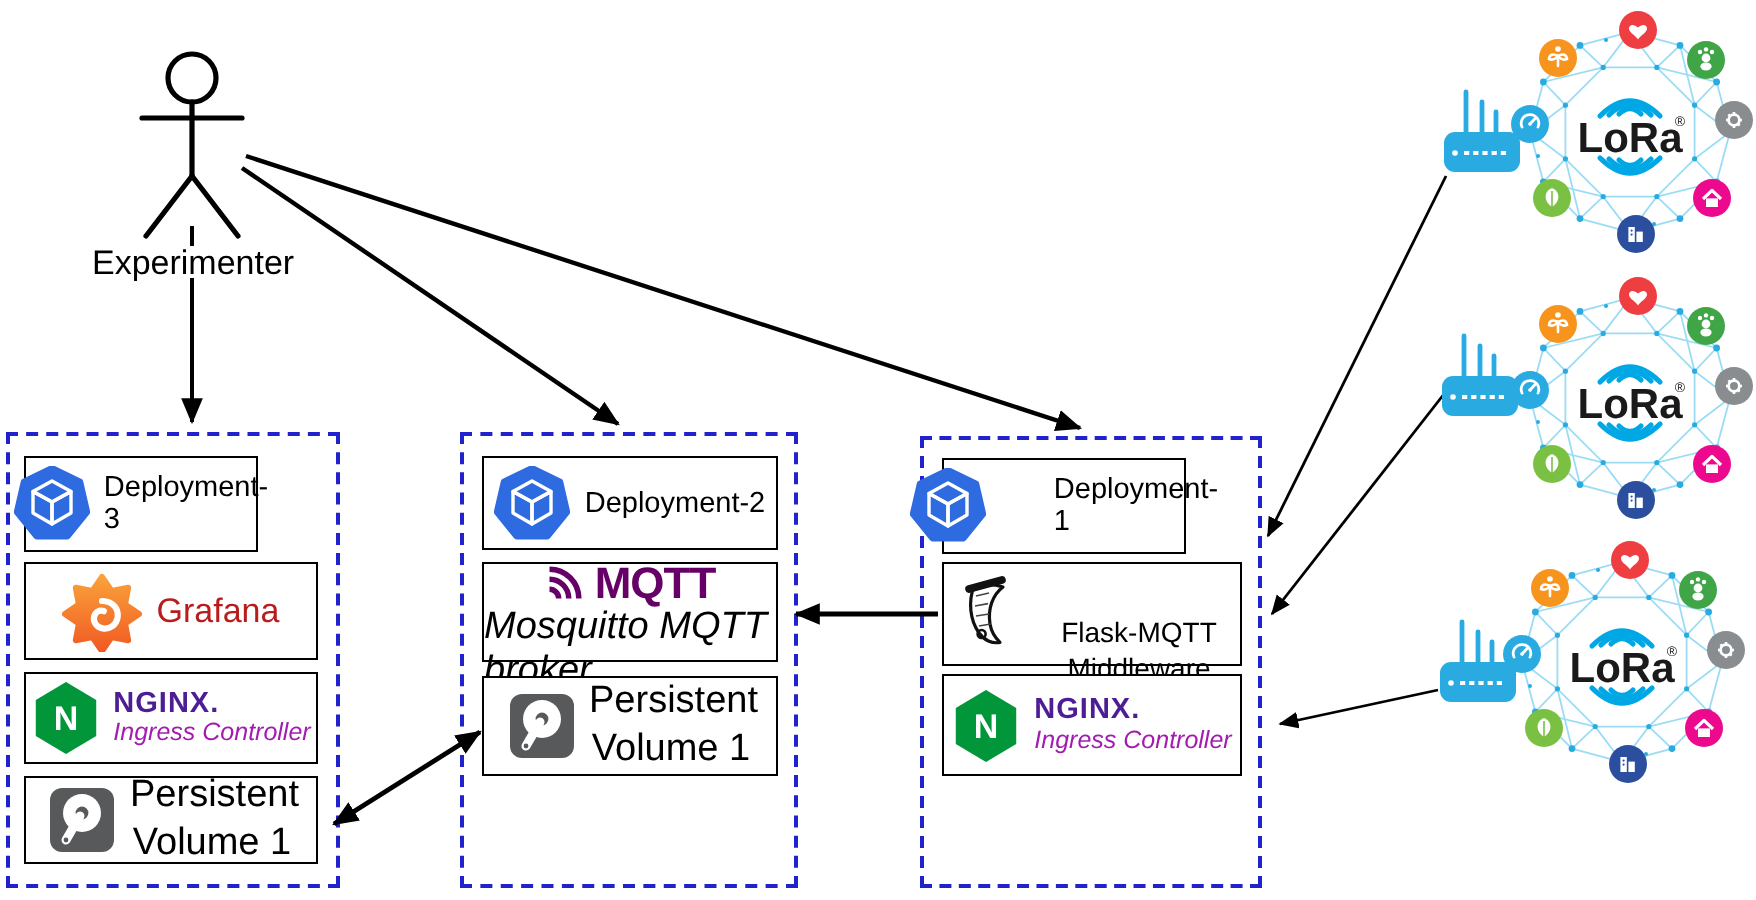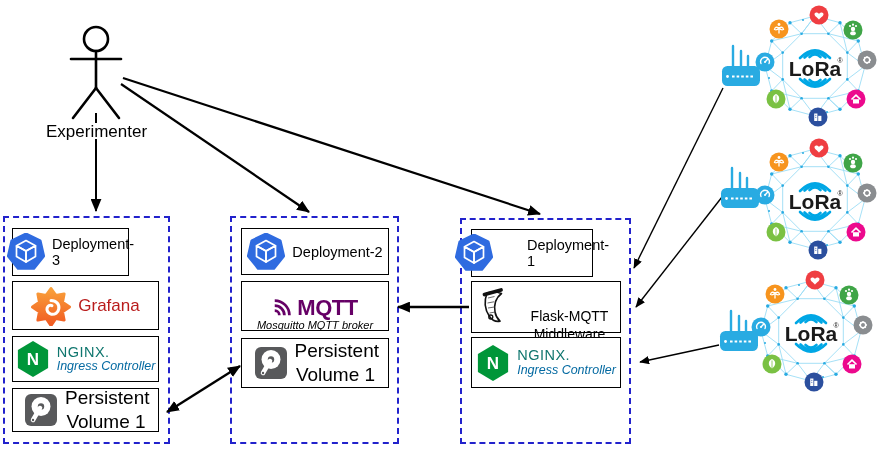--- a/index.html
+++ b/index.html
@@ -5,27 +5,27 @@
   html,body{margin:0;padding:0;background:#fff;}
   .stage{position:relative;width:878px;height:450px;background:#fff;overflow:hidden;
          font-family:"Liberation Sans",sans-serif;color:#000;}
   .group{position:absolute;border:2.5px dashed #2222CC;background:transparent;}
   .node{position:absolute;background:#fff;border:1.5px solid #000;
         display:flex;align-items:center;justify-content:center;gap:7px;box-sizing:border-box;}
   .node .icon{flex:0 0 auto;display:block;}
   .nlabel{font-size:14.5px;}
   .grafana-label{font-size:17px;color:#b91c1c;}
   .nginx-text{display:flex;flex-direction:column;align-items:flex-start;line-height:1.05;}
-  .nginx-brand{font-size:14.5px;font-weight:normal;color:#0f766e;letter-spacing:.5px;}
-  .nginx-sub{font-size:12.5px;font-style:italic;color:#0369a1;}
+  .nginx-brand{font-size:14.5px;font-weight:bold;color:#4c1d95;letter-spacing:.5px;}
+  .nginx-sub{font-size:12.5px;font-style:italic;color:#a21caf;}
   .pv-label{font-size:19px;text-align:center;width:82px;line-height:1.25;}
   .mqtt-node{flex-direction:column;gap:1px;padding-top:14px;}
   .mqtt-row{display:flex;align-items:flex-end;gap:3px;}
   .mqtt-brand{font-size:22px;font-weight:bold;color:#660066;letter-spacing:-.5px;line-height:.9;}
-  .mqtt-caption{font-size:11px;font-style:italic;color:#000;}
+  .mqtt-caption{font-size:19px;font-style:italic;color:#000;}
   .flask-label{font-size:14px;text-align:center;width:92px;line-height:1.25;margin-top:37px;}
   .exp-label{position:absolute;left:46px;top:122px;width:100px;text-align:center;font-size:17px;}
   .overlay{position:absolute;left:0;top:0;pointer-events:none;}
   .defs-svg{position:absolute;width:0;height:0;}
 </style>
 </head>
 <body>
 
 <div class="stage">
 

